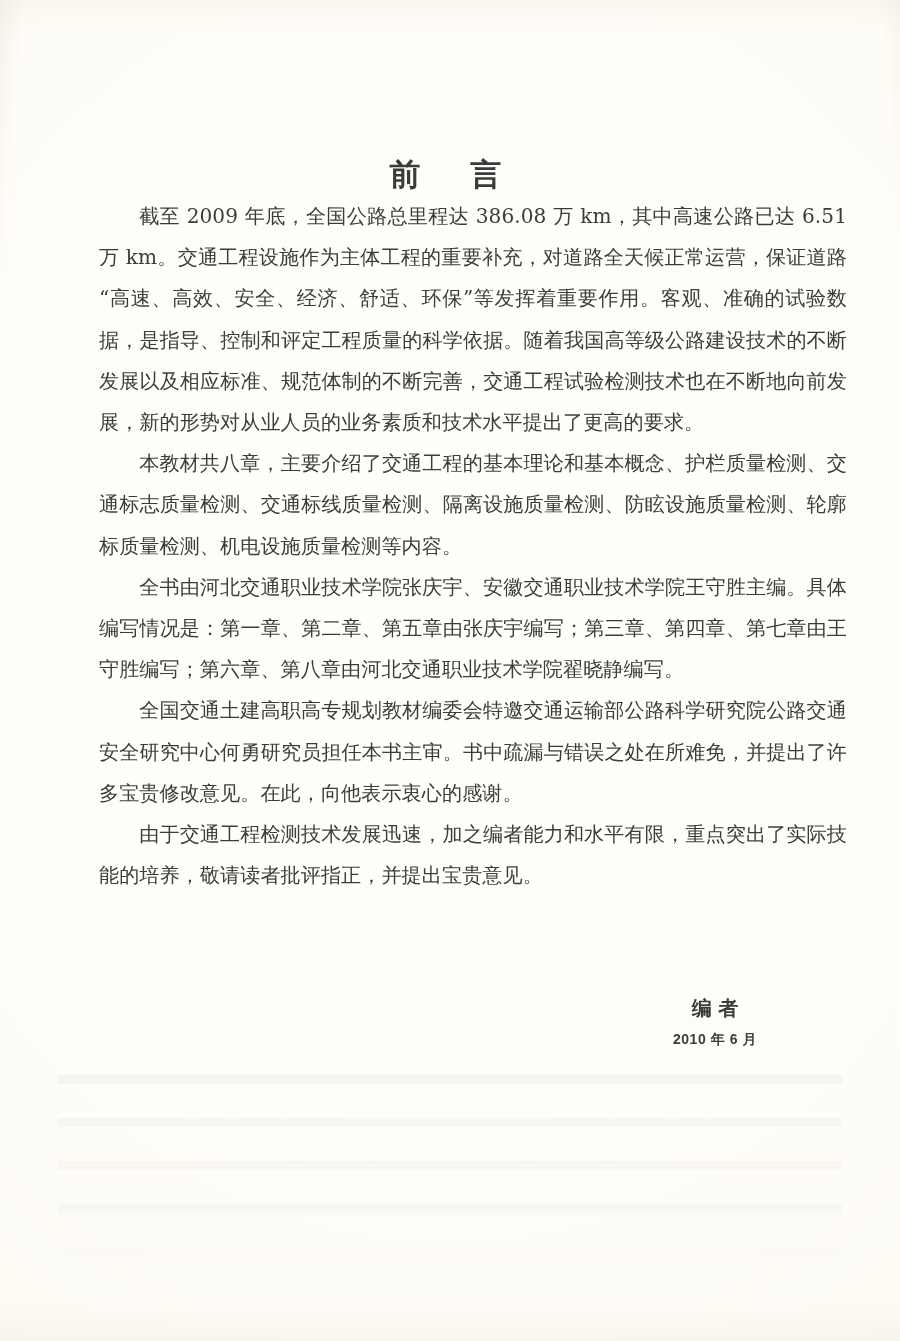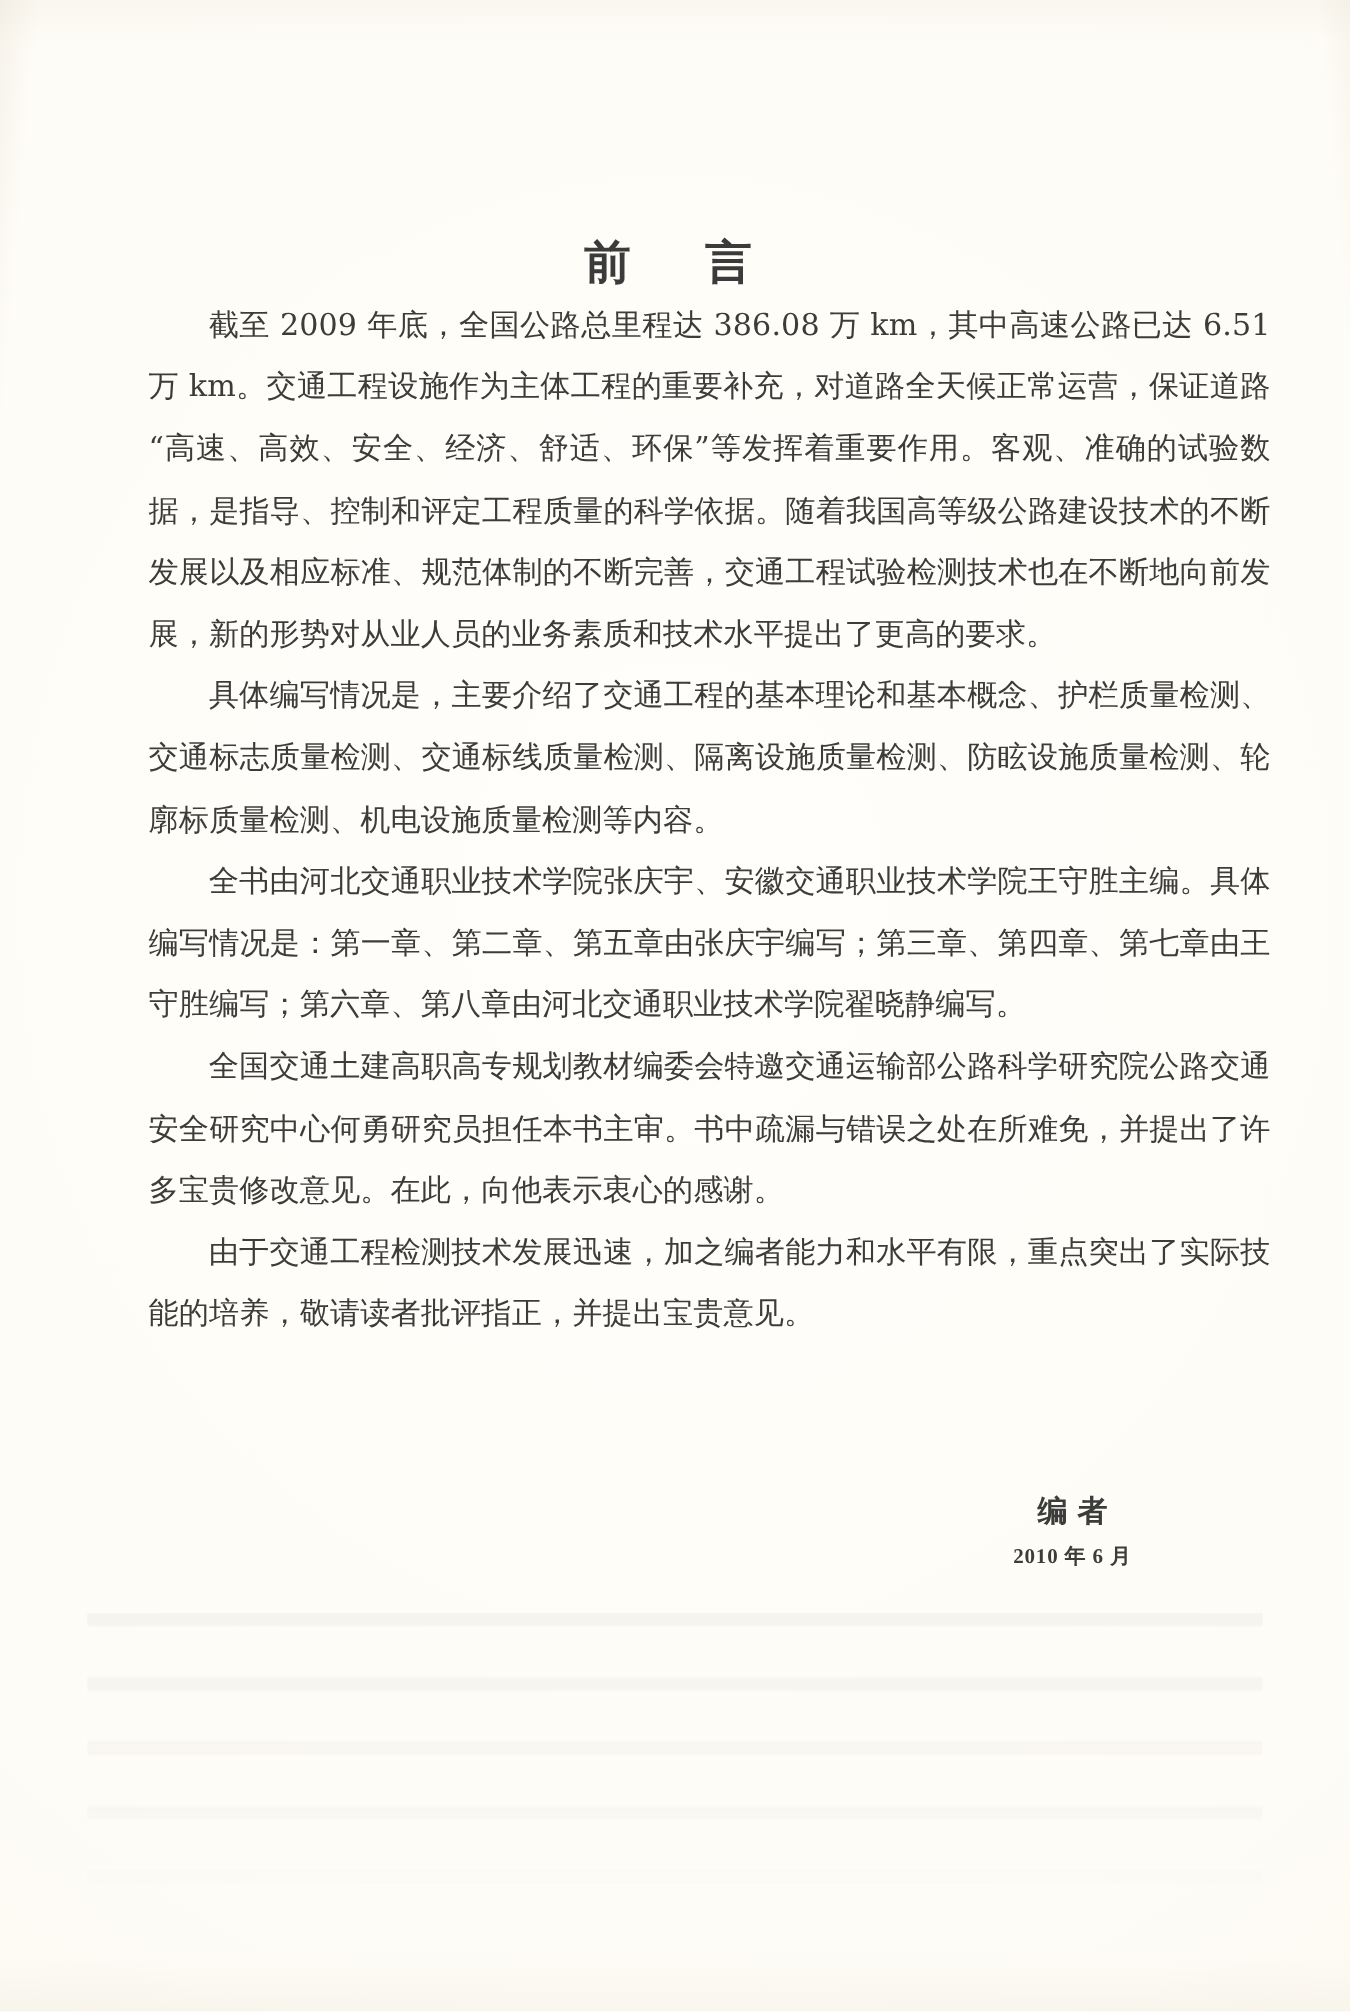--- a/index.html
+++ b/index.html
@@ -96,21 +96,21 @@
     letter-spacing: 0.004em;
   }
 
   .signature {
     position: absolute;
     top: 993px;
     right: 60px;
     width: 250px;
     text-align: center;
     color: #3c3c3a;
-    font-family: Liberation Serif, serif;
+    font-family: Liberation Sans, sans-serif;
   }
   .sig-author {
     font-size: 20px;
     font-weight: 700;
     letter-spacing: 0.33em;
     text-indent: 0.33em;
     line-height: 30px;
   }
   .sig-date {
     font-size: 14px;
@@ -124,21 +124,21 @@
 
 <div class="paper"></div>
 <div class="bleed"></div>
 
 <div class="page">
 
   <h1 class="page-title">前　言</h1>
 
   <div class="body-text">
     <p>截至 2009 年底，全国公路总里程达 386.08 万 km，其中高速公路已达 6.51 万 km。交通工程设施作为主体工程的重要补充，对道路全天候正常运营，保证道路“高速、高效、安全、经济、舒适、环保”等发挥着重要作用。客观、准确的试验数据，是指导、控制和评定工程质量的科学依据。随着我国高等级公路建设技术的不断发展以及相应标准、规范体制的不断完善，交通工程试验检测技术也在不断地向前发展，新的形势对从业人员的业务素质和技术水平提出了更高的要求。</p>
-    <p>具体编写情况是，主要介绍了交通工程的基本理论和基本概念、护栏质量检测、交通标志质量检测、交通标线质量检测、隔离设施质量检测、防眩设施质量检测、轮廓标质量检测、机电设施质量检测等内容。</p>
+    <p>本教材共八章，主要介绍了交通工程的基本理论和基本概念、护栏质量检测、交通标志质量检测、交通标线质量检测、隔离设施质量检测、防眩设施质量检测、轮廓标质量检测、机电设施质量检测等内容。</p>
     <p>全书由河北交通职业技术学院张庆宇、安徽交通职业技术学院王守胜主编。具体编写情况是：第一章、第二章、第五章由张庆宇编写；第三章、第四章、第七章由王守胜编写；第六章、第八章由河北交通职业技术学院翟晓静编写。</p>
     <p>全国交通土建高职高专规划教材编委会特邀交通运输部公路科学研究院公路交通安全研究中心何勇研究员担任本书主审。书中疏漏与错误之处在所难免，并提出了许多宝贵修改意见。在此，向他表示衷心的感谢。</p>
     <p>由于交通工程检测技术发展迅速，加之编者能力和水平有限，重点突出了实际技能的培养，敬请读者批评指正，并提出宝贵意见。</p>
   </div>
 
   <div class="signature">
     <div class="sig-author">编者</div>
     <div class="sig-date">2010 年 6 月</div>
   </div>
 

